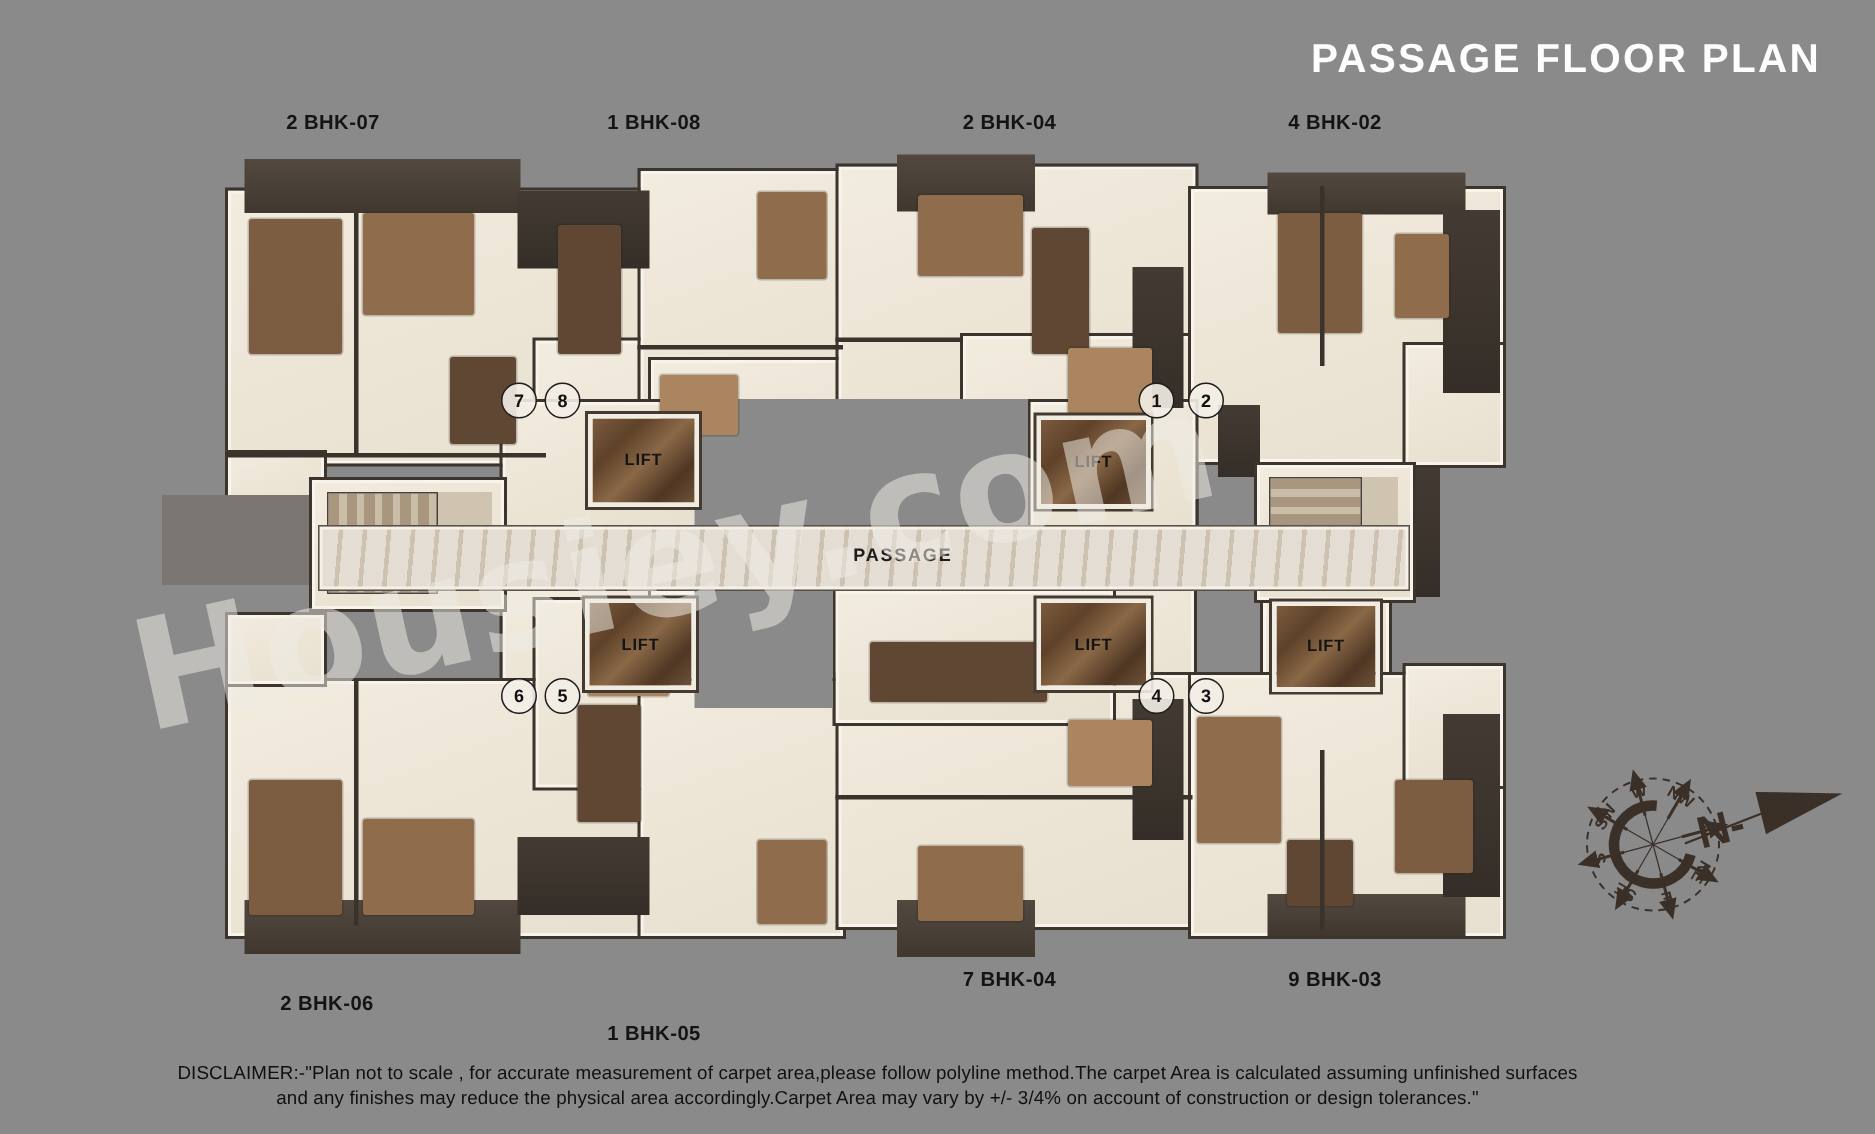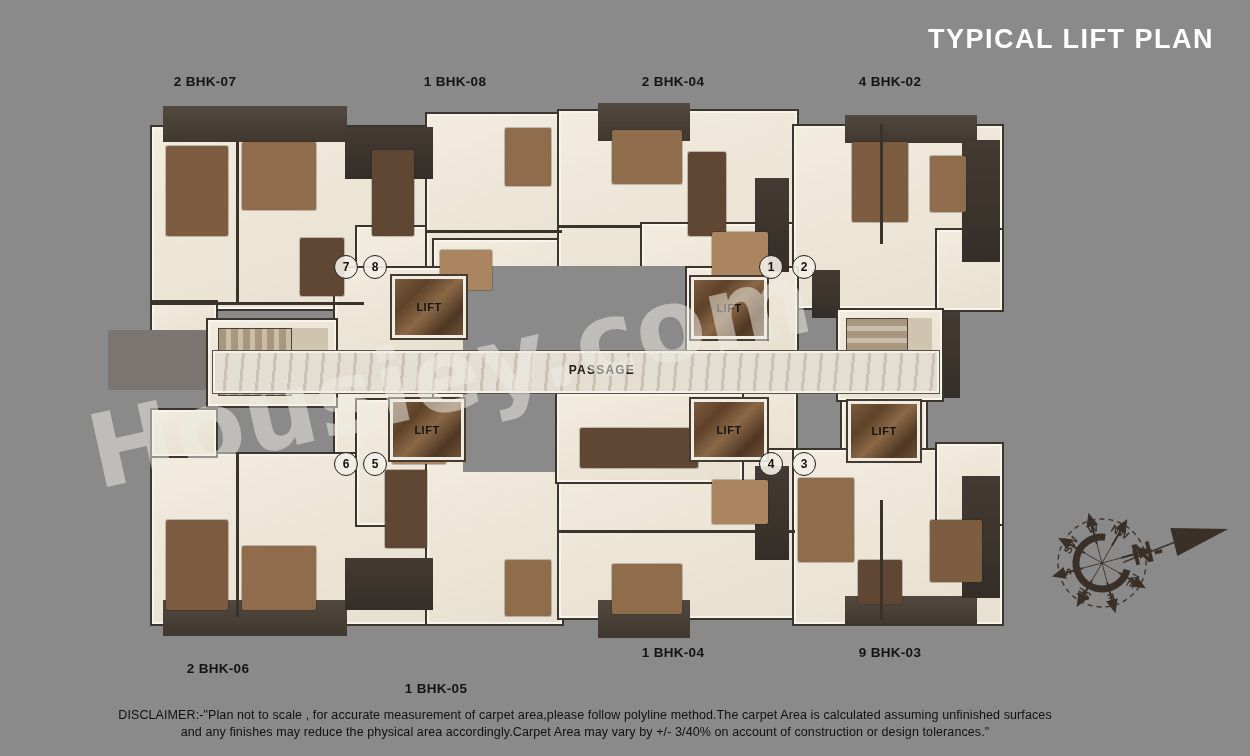--- a/index.html
+++ b/index.html
@@ -65,24 +65,24 @@
   .passage-label{
     width:180px;text-align:right;font-size:12px;font-weight:700;
     letter-spacing:1.2px;color:#1c1c1c;z-index:25;
   }
   .plan-layer{z-index:10;}
   .z20{z-index:20;}
 </style>
 </head>
 <body>
 
-<div class="abs title">TYPICAL LIFT PLAN</div>
-
-<div class="abs unit-label" style="left:205px;top:74px;">2 BHK-07</div>
-<div class="abs unit-label" style="left:455px;top:74px;">1 BHK-08</div>
+<div class="abs title">PASSAGE FLOOR PLAN</div>
+
+<div class="abs unit-label" style="left:222px;top:74px;">2 BHK-07</div>
+<div class="abs unit-label" style="left:436px;top:74px;">1 BHK-08</div>
 <div class="abs unit-label" style="left:673px;top:74px;">2 BHK-04</div>
 <div class="abs unit-label" style="left:890px;top:74px;">4 BHK-02</div>
 
 <div class="abs plan-layer" style="left:0;top:0;width:1250px;height:756px;">
 
   <div class="abs floor" style="left:150px;top:125px;width:295px;height:182px;"></div>
   <div class="abs floor" style="left:355px;top:225px;width:170px;height:140px;"></div>
   <div class="abs floor" style="left:150px;top:300px;width:64px;height:40px;"></div>
   <div class="abs floor" style="left:425px;top:112px;width:135px;height:196px;"></div>
   <div class="abs floor" style="left:432px;top:238px;width:128px;height:114px;"></div>
@@ -206,21 +206,21 @@
     </div>
   <div class="abs circle" style="left:792px;top:452px;">
       <span>3</span>
     </div>
 </div>
 
 <div class="abs watermark">Housiey.com</div>
 
 <div class="abs unit-label" style="left:218px;top:661px;">2 BHK-06</div>
 <div class="abs unit-label" style="left:436px;top:681px;">1 BHK-05</div>
-<div class="abs unit-label" style="left:673px;top:645px;">1 BHK-04</div>
+<div class="abs unit-label" style="left:673px;top:645px;">7 BHK-04</div>
 <div class="abs unit-label" style="left:890px;top:645px;">9 BHK-03</div>
 
 <svg class="abs" style="left:1032px;top:488px;z-index:45;" width="210" height="140" viewBox="0 0 210 140">
   <defs>
     <marker id="ah" markerWidth="8" markerHeight="8" refX="5" refY="3" orient="auto">
       <path d="M0,0 L7,3 L0,6 Z" fill="#3b3028"></path>
     </marker>
   </defs>
   <g transform="rotate(-15 70 75)" stroke="#3b3028" fill="none">
     <circle cx="70" cy="75" r="44" stroke-width="1.3" stroke-dasharray="5 4"></circle>
@@ -253,13 +253,13 @@
     </g>
   </g>
   <g transform="rotate(-14 140 55)">
     <line x1="88" y1="62" x2="142" y2="55" stroke="#3b3028" stroke-width="1.5"></line>
     <text x="98" y="68" fill="#3b3028" font-family="Liberation Sans, sans-serif" font-size="30" font-weight="700">N-</text>
     <polygon points="142,40 198,55 142,69" fill="#3b3028"></polygon>
   </g>
 </svg>
 
 <div class="abs disclaimer" style="top:708px;">DISCLAIMER:-"Plan not to scale , for accurate measurement of carpet area,please follow polyline method.The carpet Area is calculated assuming unfinished surfaces</div>
-<div class="abs disclaimer" style="top:725px;">and any finishes may reduce the physical area accordingly.Carpet Area may vary by +/- 3/40% on account of construction or design tolerances."</div>
+<div class="abs disclaimer" style="top:725px;">and any finishes may reduce the physical area accordingly.Carpet Area may vary by +/- 3/4% on account of construction or design tolerances."</div>
 
 </body></html>

